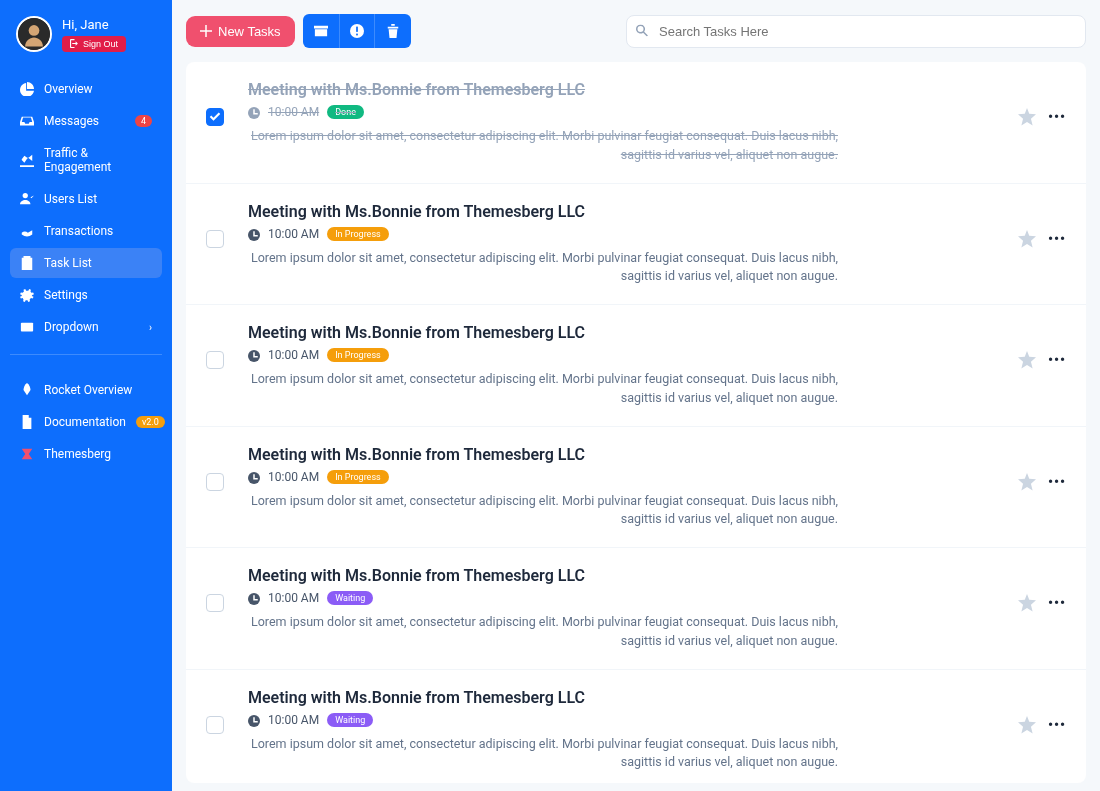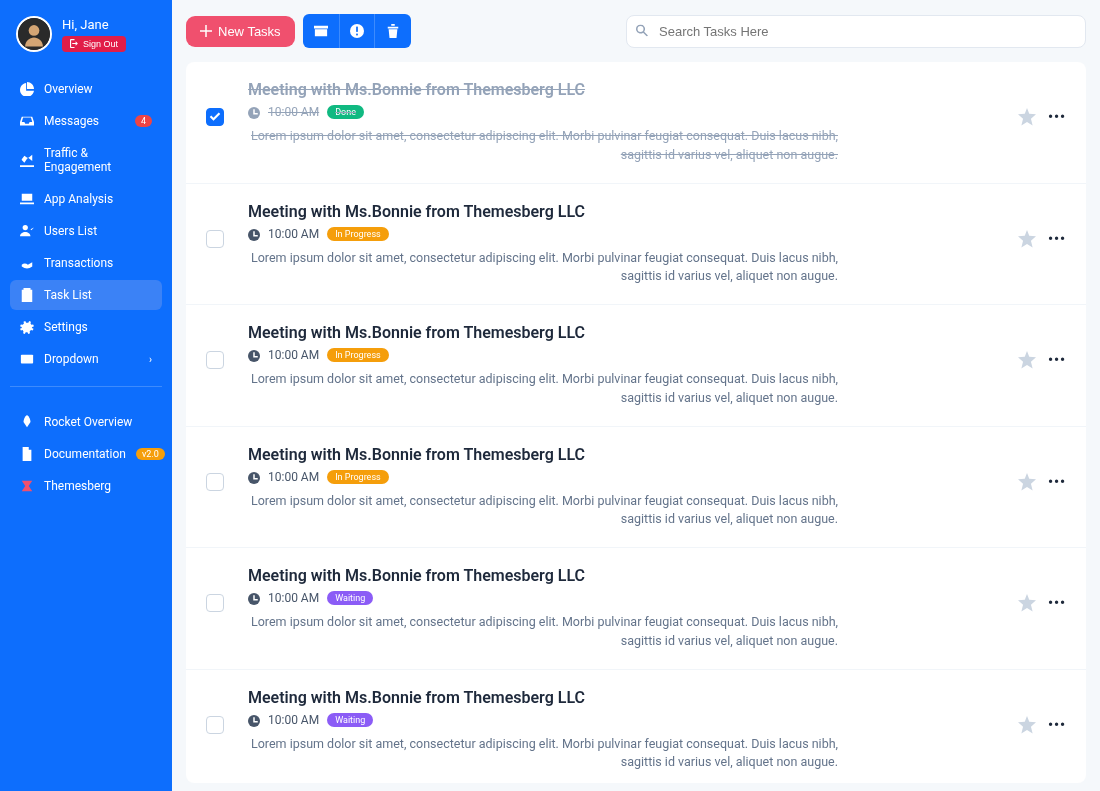--- a/index.html
+++ b/index.html
@@ -96,28 +96,20 @@
         <span class="icon">
           <svg viewBox="0 0 16 16">
             <path d="M0 14h16v2H0zM2 8l3 3 4-6 5 4V2l-5 4-4-3-3 4z"></path>
           </svg>
         </span>
         <span class="label">Traffic &amp; Engagement</span>
       </li>
     <li class="nav-item">
         <span class="icon">
           <svg viewBox="0 0 16 16">
-            <path d="M2 2h12v8H2zM0 12h16v2H0z"></path>
-          </svg>
-        </span>
-        <span class="label">App Analysis</span>
-      </li>
-    <li class="nav-item">
-        <span class="icon">
-          <svg viewBox="0 0 16 16">
             <circle cx="6" cy="4" r="3"></circle>
             <path d="M0 14c0-3 3-5 6-5s6 2 6 5zM12 6l1 1 3-3"></path>
           </svg>
         </span>
         <span class="label">Users List</span>
       </li>
     <li class="nav-item">
         <span class="icon">
           <svg viewBox="0 0 16 16">
             <path d="M2 10c2-2 5-2 7 0l5-3v5c-4 3-8 3-12 0z"></path>

